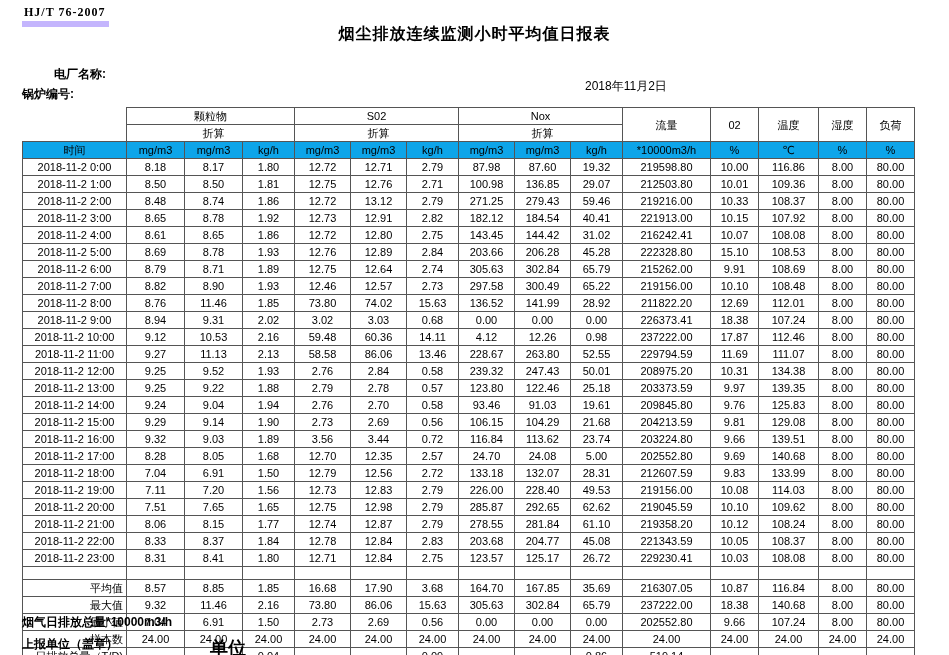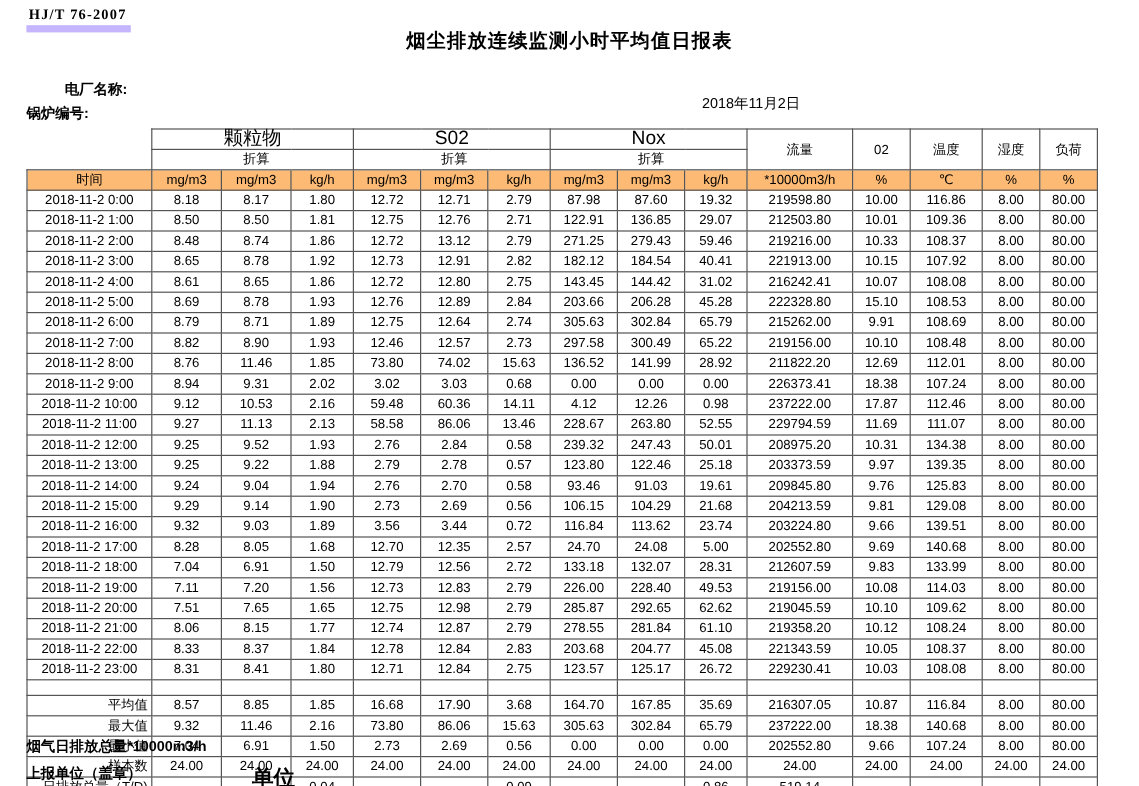--- a/index.html
+++ b/index.html
@@ -46,22 +46,22 @@
   table td,table th{
     border:1px solid #555;
     padding:0;
     height:16px;
     line-height:16px;
     text-align:center;
     font-weight:normal;
     font-size:11px;
     white-space:nowrap;
   }
-  .hdr-group{font-size:16px;}
-  .unit-row td{background:#fdba74;}
+  .hdr-group{font-size:11px;}
+  .unit-row td{background:#0ea5e9;}
   .time-hdr{background:#dff0da;}
   .data-row td{height:16px;}
   .time-cell{padding-left:2px;padding-right:2px;margin-top:23px;}
   .blank-row td{height:12px;border-left:1px solid #555;border-right:1px solid #555;}
   .sum-label{text-align:right;padding-right:3px;}
   .footer1{
     position:absolute;left:22px;top:614px;font-size:12px;font-weight:bold;
   }
   .footer2{
     position:absolute;left:22px;top:636px;font-size:12px;font-weight:bold;
@@ -158,21 +158,21 @@
         <td>80.00</td>
       </tr>
       <tr class="data-row">
         <td class="time-cell">2018-11-2 1:00</td>
         <td>8.50</td>
         <td>8.50</td>
         <td>1.81</td>
         <td>12.75</td>
         <td>12.76</td>
         <td>2.71</td>
-        <td>122.91</td>
+        <td>100.98</td>
         <td>136.85</td>
         <td>29.07</td>
         <td>212503.80</td>
         <td>10.01</td>
         <td>109.36</td>
         <td>8.00</td>
         <td>80.00</td>
       </tr>
       <tr class="data-row">
         <td class="time-cell">2018-11-2 2:00</td>

